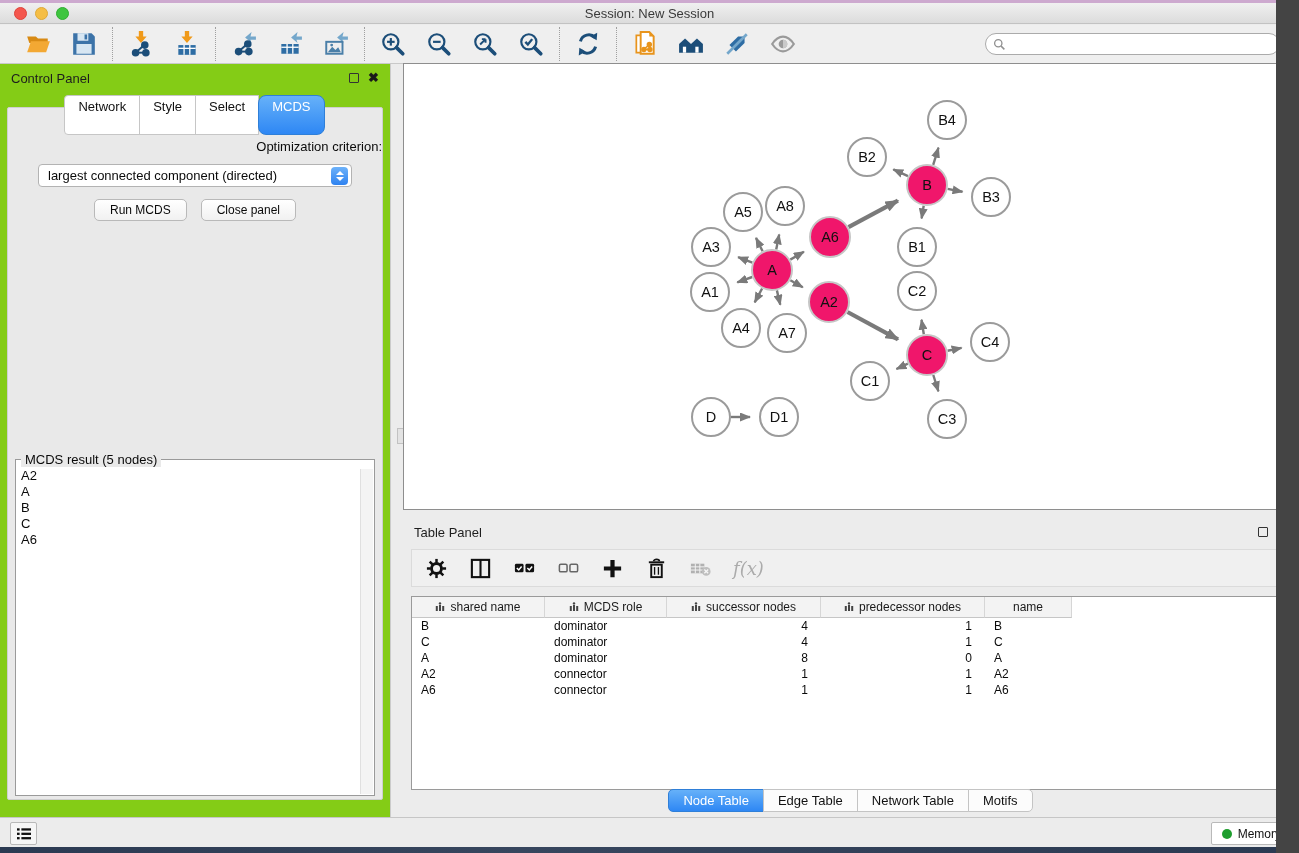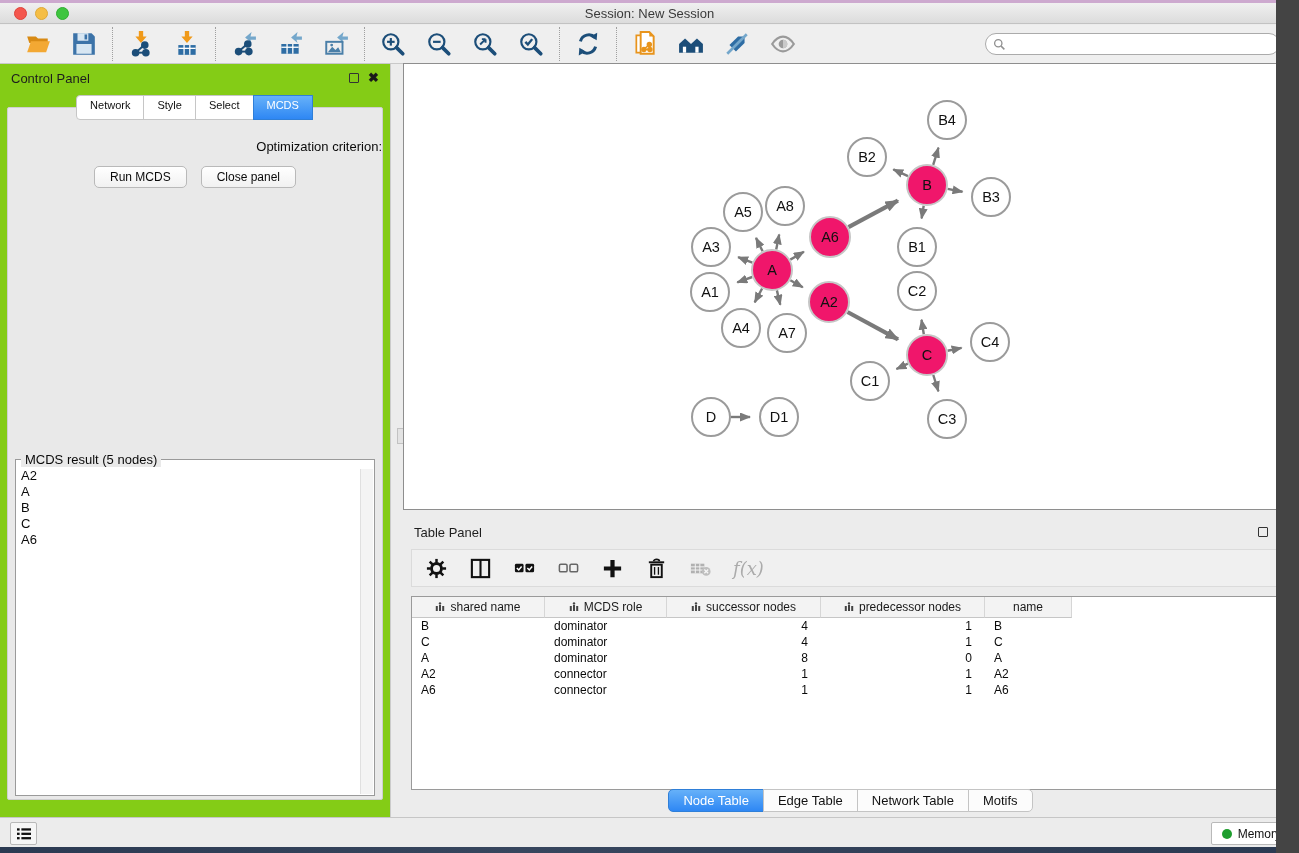--- a/index.html
+++ b/index.html
@@ -30,24 +30,24 @@
     border:1px solid #ABABAB; border-radius:12px; display:flex; align-items:center; padding:0 7px; gap:5px; }
   .search-field input { border:none; outline:none; flex:1; font-size:13px; font-family:"Liberation Sans", sans-serif; background:transparent; }
 
   
   .control-panel { position:absolute; left:0; top:64px; width:391px; height:753px; background:#84cc16; border-right:1px solid #CBCBCB; }
   .panel-header { height:28px; display:flex; align-items:center; padding:0 11px; font-size:13px; color:#1E1E1E; }
   .win-btns { margin-left:auto; display:flex; align-items:center; gap:9px; }
   .float-btn { width:10px; height:10px; border:1.5px solid #333; border-radius:1px; }
   .close-btn { font-size:13px; font-weight:bold; color:#1A1A1A; line-height:10px; }
   .cp-tabs { position:absolute; top:31px; left:0; right:0; display:flex; justify-content:center; z-index:3; }
-  .cp-tab { background:#FFF; border:1px solid #C6C6C6; padding:3px 13px 8px; font-size:11px; color:#111; margin-left:-1px;text-align:right; }
+  .cp-tab { background:#FFF; border:1px solid #C6C6C6; padding:3px 13px 20px; font-size:13px; color:#111; margin-left:-1px;text-align:right; }
   .cp-tab:first-child { border-radius:4px 0 0 4px; }
   .cp-tab:last-child { border-radius:0 4px 4px 0; }
-  .cp-tab.active { background:linear-gradient(#66B1F9,#2E87F4); border-color:#2F7FD8; color:#FFF; border-radius:0; }
+  .cp-tab.active { background:linear-gradient(#66B1F9,#2E87F4); border-color:#2F7FD8; color:#FFF; border-radius:8px; }
   .cp-content { position:absolute; top:43px; left:7px; right:7px; bottom:17px; background:#E9E9E9; border:1px solid #CFCFCF; border-radius:2px; }
   .opt-label { margin-top:31px; text-align:right; font-size:13px; color:#0A0A0A; }
   .criterion-select { position:relative; margin:10px auto 0; width:314px; height:23px; background:#FFF; border:1px solid #B3B3B3;
     border-radius:4px; display:flex; align-items:center; padding-left:9px; font-size:13px; color:#0A0A0A; }
   .stepper { position:absolute; right:3px; top:2px; width:17px; height:18px; border-radius:4px;
     background:linear-gradient(#6DB2FA,#2E82F0); display:flex; flex-direction:column; align-items:center; justify-content:center; gap:2px; }
   .chev-up { width:0; height:0; border-left:4px solid transparent; border-right:4px solid transparent; border-bottom:4px solid #FFF; }
   .chev-down { width:0; height:0; border-left:4px solid transparent; border-right:4px solid transparent; border-top:4px solid #FFF; }
   .cp-buttons { display:flex; justify-content:center; gap:14px; margin-top:12px; }
   .cp-btn { height:22px; padding:0 15px; background:linear-gradient(#FFFFFF,#F1F1F1); border:1px solid #B9B9B9; border-radius:5px;
@@ -294,20 +294,27 @@
       </span>
     </div>
     <div class="cp-tabs">
         <div class="cp-tab">Network</div>
         <div class="cp-tab">Style</div>
         <div class="cp-tab">Select</div>
         <div class="cp-tab active">MCDS</div>
       </div>
     <div class="cp-content">
       <div class="opt-label">Optimization criterion:</div>
+      <div class="criterion-select">
+        <span>largest connected component (directed)</span>
+        <span class="stepper">
+            <span class="chev-up"></span>
+            <span class="chev-down"></span>
+          </span>
+      </div>
       <div class="cp-buttons">
         <button class="cp-btn">Run MCDS</button>
         <button class="cp-btn">Close panel</button>
       </div>
       <div class="result-box">
         <span class="result-legend">MCDS result (5 nodes)</span>
         <div class="result-list">
             <div class="result-item">A2</div>
             <div class="result-item">A</div>
             <div class="result-item">B</div>

